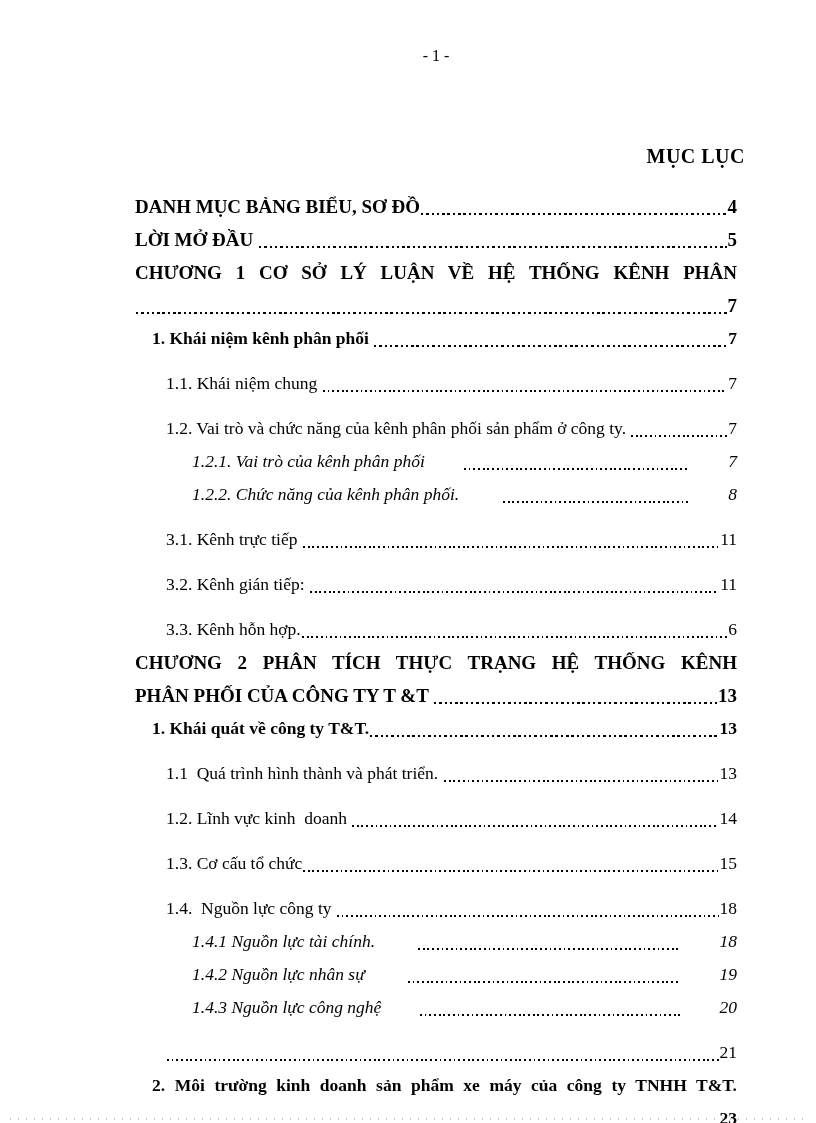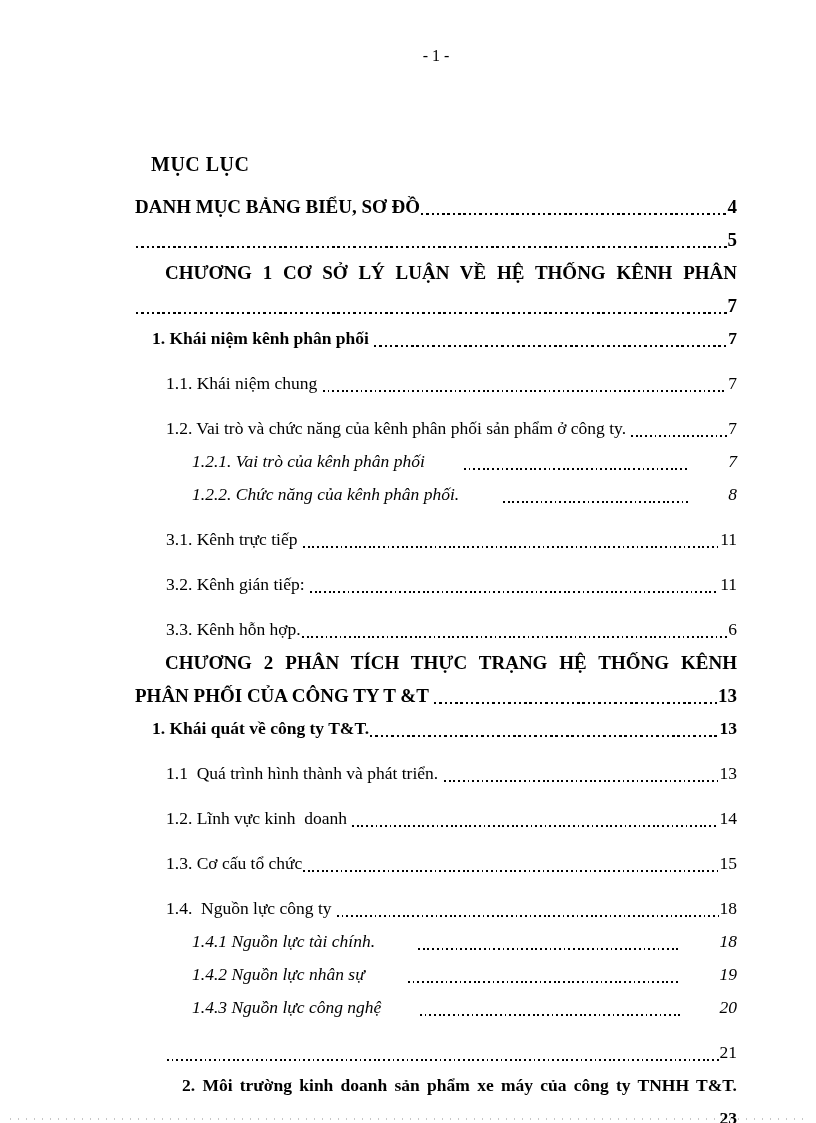--- a/index.html
+++ b/index.html
@@ -28,22 +28,22 @@
     width: 602px;
     text-align: center;
     font-size: 16px;
     line-height: 20px;
   }
   .doc-title {
     position: absolute;
     top: 136px;
     left: 135px;
     width: 602px;
-    margin: 16px;
-    text-align: left;
+    margin: 8px;
+    text-align: right;
     font-size: 20px;
     font-weight: 700;
     letter-spacing: 0.5px;
     line-height: 24px;
   }
   .toc {
     position: absolute;
     top: 190px;
     left: 135px;
     width: 602px;
@@ -59,21 +59,20 @@
   .row.b { font-weight: 700; }
   .row.i { font-style: italic; gap: 38px; }
   .row.l0 { font-size: 19px; }
   .row.l1 { padding-left: 17px; }
   .row.l2 { padding-left: 31px; margin-top: 12px; }
   .row.l3 { padding-left: 57px; }
   .row.justify {
     display: block;
     text-align: justify;
     text-align-last: justify;
-    margin-left: 30px;
   }
   .row.justify .text { white-space: normal; display: block; }
   .leader {
     flex: 1 1 auto;
     min-width: 6px;
     align-self: flex-end;
     height: 2px;
     margin: 0 1px 8px 1px;
     background-image: repeating-linear-gradient(to right, #000 0 1.8px, transparent 1.8px 4.7px);
     background-repeat: repeat-x;
@@ -102,20 +101,21 @@
 
   <h1 class="doc-title">MỤC LỤC</h1>
 
   <div class="toc" id="toc">
       <div class="row l0 b">
     <span class="text">DANH MỤC BẢNG BIỂU, SƠ ĐỒ</span>
     <span class="leader"></span>
     <span class="page-ref">4</span>
   </div>
       <div class="row l0 b">
+    <span class="text">LỜI MỞ ĐẦU </span>
     <span class="leader"></span>
     <span class="page-ref">5</span>
   </div>
       <div class="row l0 b justify">
     <span class="text">CHƯƠNG 1 CƠ SỞ LÝ LUẬN VỀ HỆ THỐNG KÊNH PHÂN</span>
 
   </div>
       <div class="row l0 b">
     <span class="leader"></span>
     <span class="page-ref">7</span>

